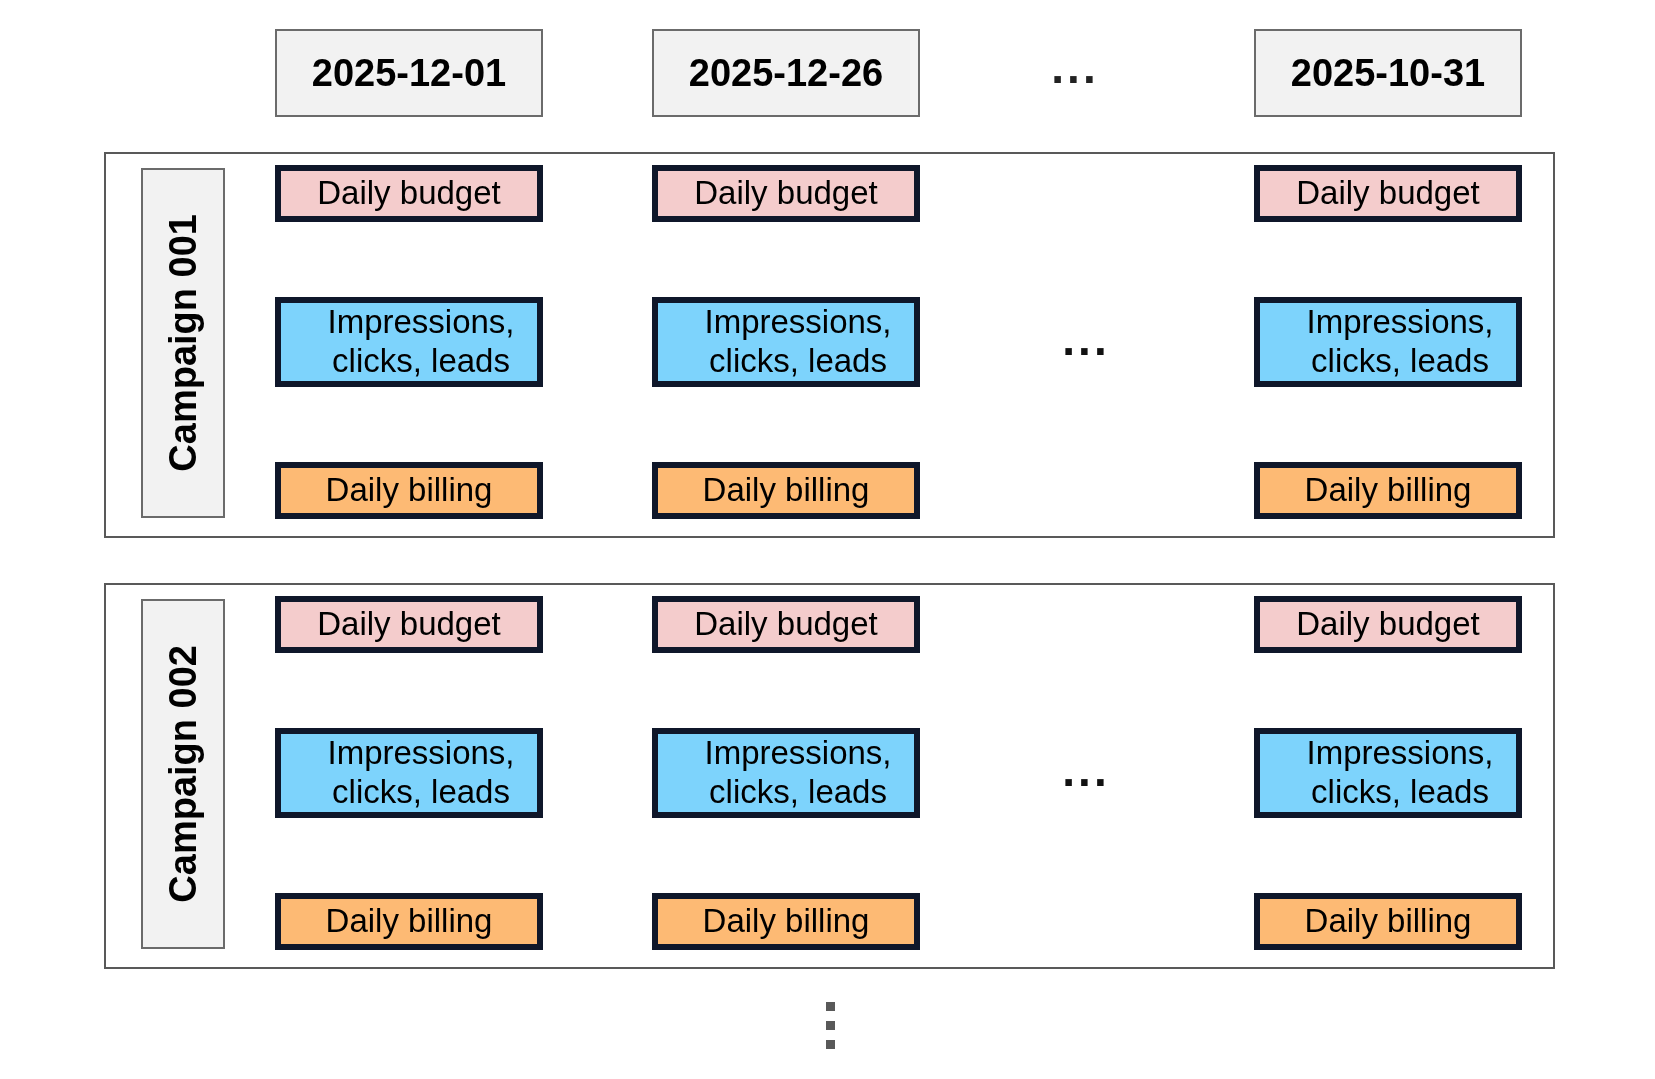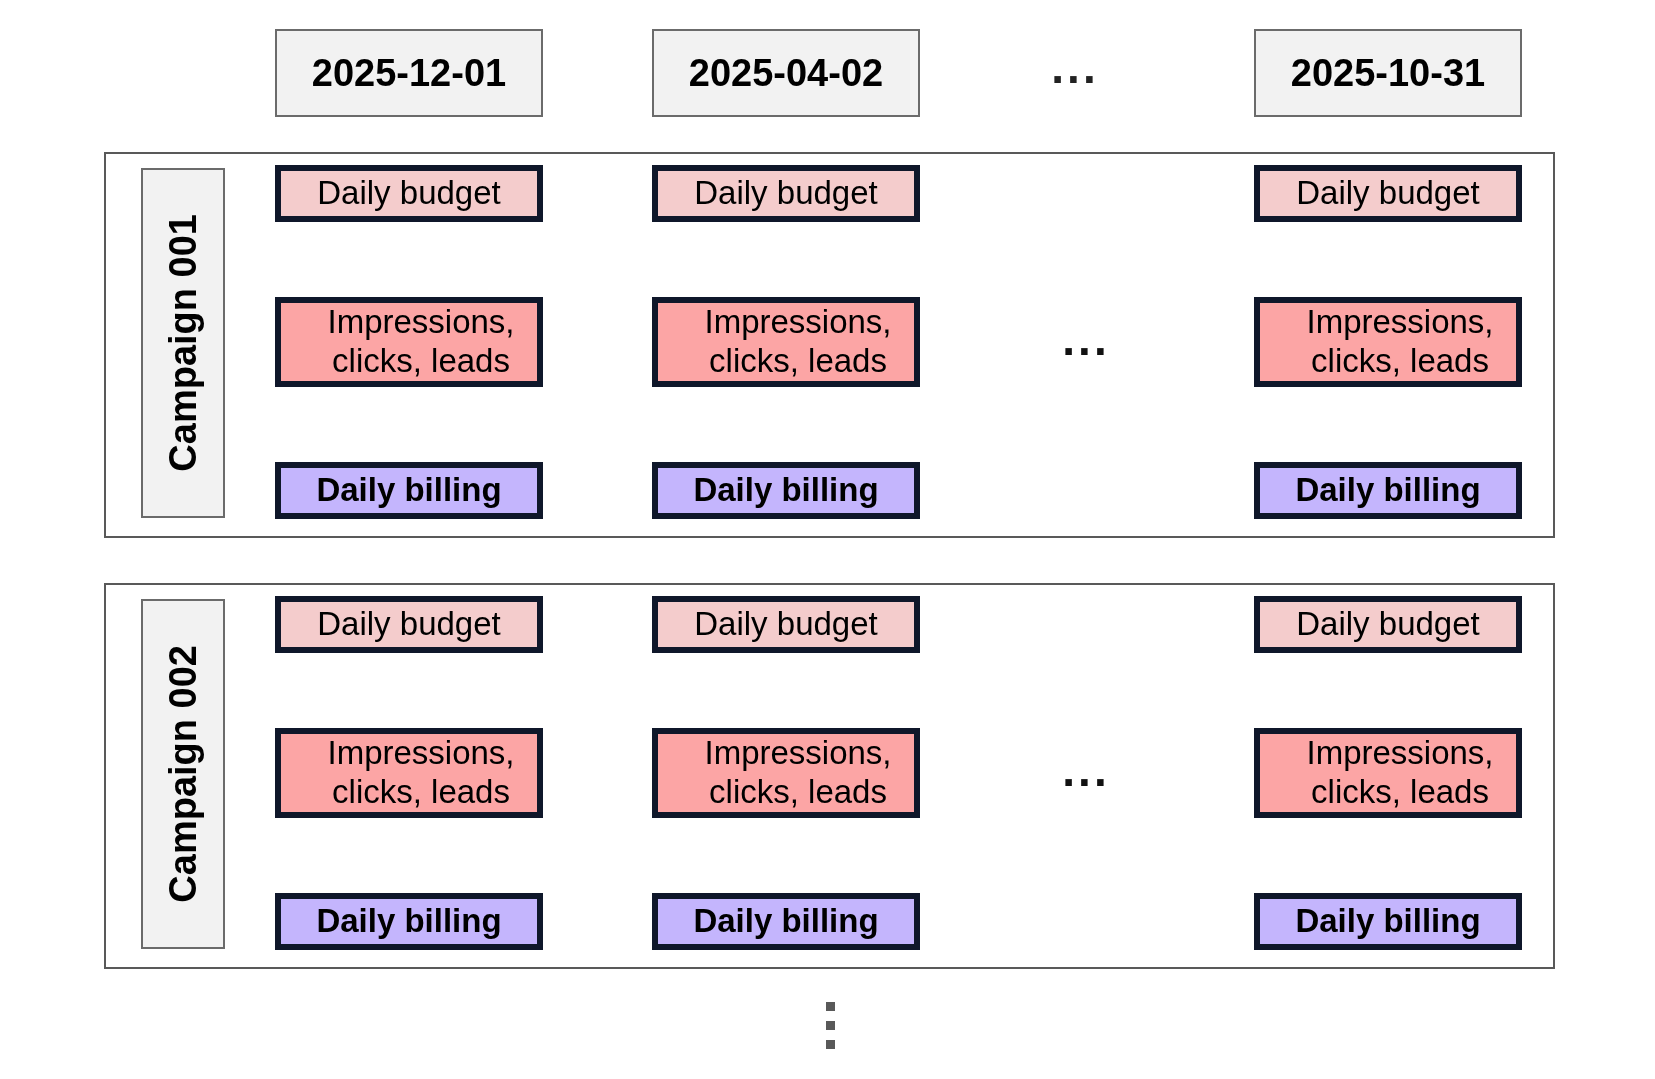--- a/index.html
+++ b/index.html
@@ -32,22 +32,22 @@
   .side-label span{
     writing-mode:vertical-rl;transform:rotate(180deg);
     font-weight:bold;font-size:38px;white-space:nowrap;
   }
   .node{
     position:absolute;width:268px;box-sizing:border-box;
     border:6px solid #0f172a;display:flex;align-items:center;justify-content:center;
     text-align:center;font-size:33px;line-height:1.18;
   }
   .budget {background:#f4cccc;height:57px;top:calc(165px + var(--oy));}
-  .metrics{background:#fca5a5;height:90px;top:calc(297px + var(--oy));white-space:pre-line;padding-left:24px;}
-  .billing{background:#c4b5fd;height:57px;top:calc(462px + var(--oy));font-weight:bold;}
+  .metrics{background:#7dd3fc;height:90px;top:calc(297px + var(--oy));white-space:pre-line;padding-left:24px;}
+  .billing{background:#fdba74;height:57px;top:calc(462px + var(--oy));}
 
   .rdots{
     position:absolute;left:1030px;width:112px;text-align:center;
     font-size:46px;font-weight:bold;letter-spacing:3px;color:#111;
   }
   .vdots{position:absolute;left:826px;width:9px;}
   .vdots i{
     display:block;width:9px;height:9px;background:#595959;margin-bottom:10px;
   }
   svg.wires{position:absolute;left:0;top:0;pointer-events:none;}
@@ -81,21 +81,21 @@
       <path d="M919 490 H975 V345"></path>
       <polygon points="968,345 982,345 975,331" fill="#555" stroke="none"></polygon>
 
       <path d="M1199 437 V193 H1252"></path>
       <polygon points="1192,341 1206,341 1199,327" fill="#555" stroke="none"></polygon>
     </g>
     <use href="#row-arrows" y="431"></use>
   </svg>
 
   <div class="hdr col-a">2025-12-01</div>
-  <div class="hdr col-b">2025-04-02</div>
+  <div class="hdr col-b">2025-12-26</div>
   <div class="hdots" style="top:40px;left:1015px">...</div>
   <div class="hdr col-c">2025-10-31</div>
 
   <div style="--oy:0px">
     <div class="campaign-box"></div>
     <div class="side-label">
       <span>Campaign 001</span>
     </div>
 
     <div class="node budget col-a">Daily budget</div>

